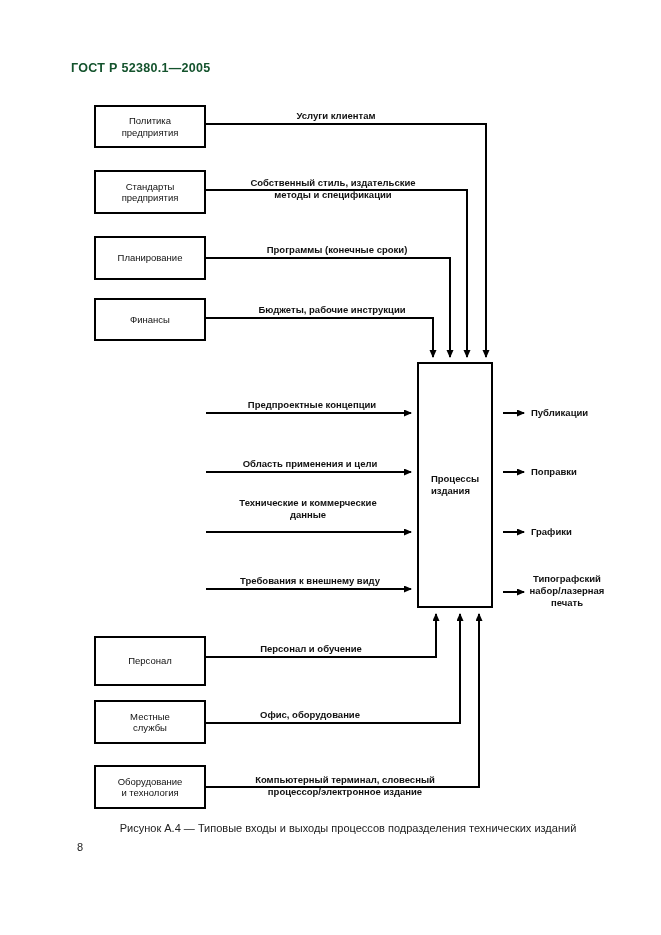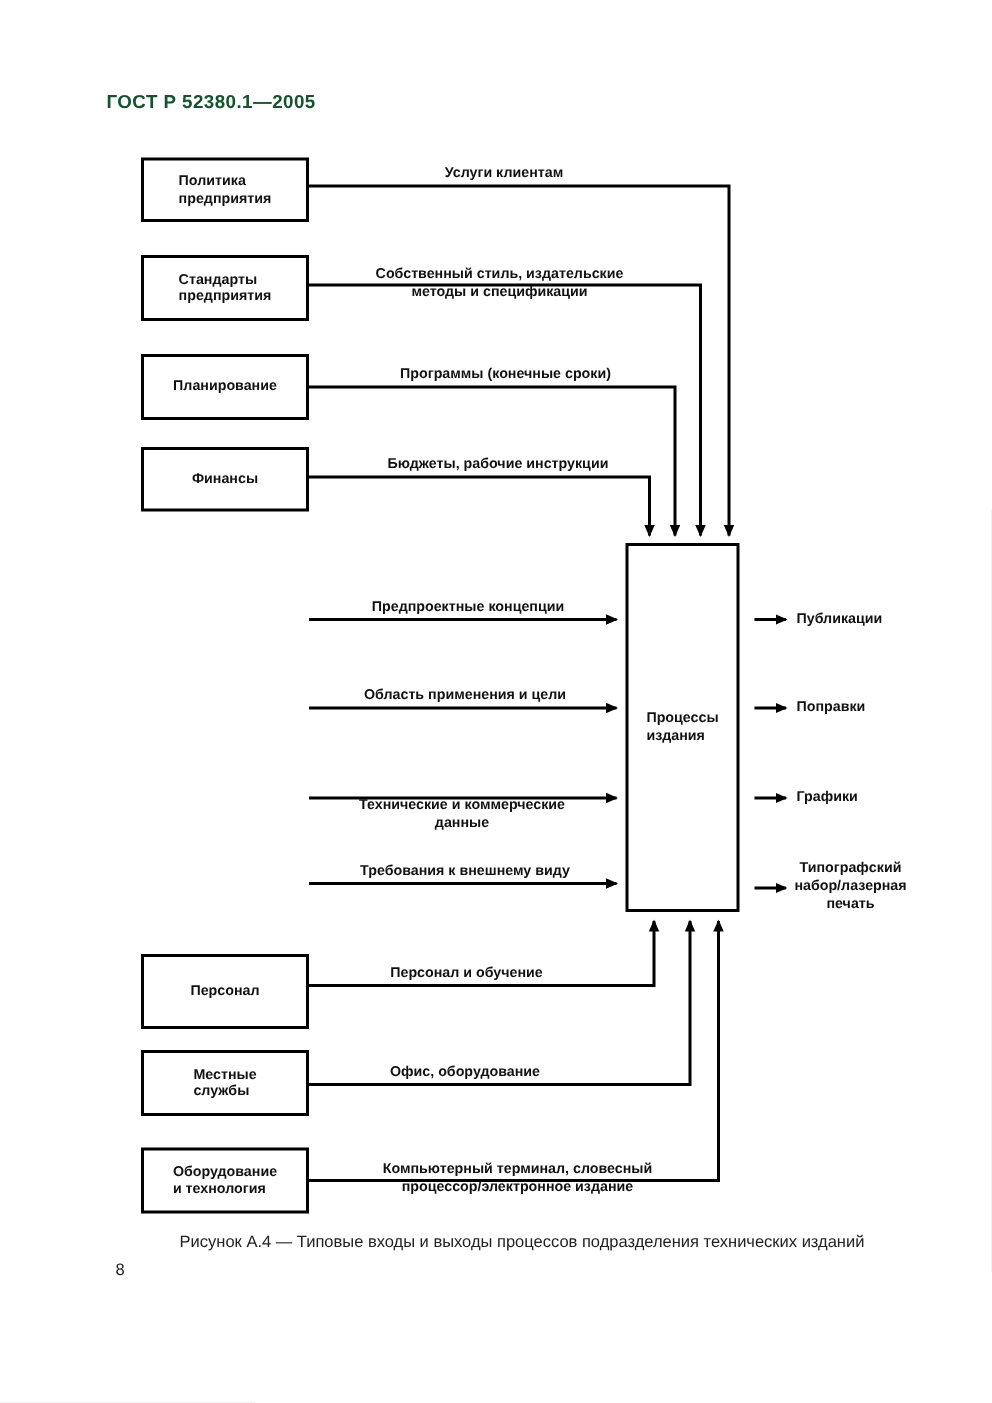--- a/index.html
+++ b/index.html
@@ -13,21 +13,21 @@
     margin:0 auto;
   }
   .doc-header{
     position:absolute;left:71px;top:61px;
     font-size:12.5px;font-weight:700;letter-spacing:.3px;color:#14532d;
   }
   .box{
     position:absolute;left:94px;width:112px;
     box-sizing:border-box;border:2.5px solid #000;background:#fff;
     display:flex;align-items:center;justify-content:center;
-    font-size:9.5px;font-weight:700;line-height:11.5px;
+    text-align:center;font-size:9.5px;font-weight:400;line-height:11.5px;
     white-space:pre-line;color:#111;
   }
   .center-box{
     position:absolute;left:417px;top:362px;width:76px;height:246px;
     box-sizing:border-box;border:2.5px solid #000;background:#fff;
     display:flex;align-items:center;justify-content:center;
     text-align:left;font-size:9.5px;font-weight:700;line-height:12px;
     white-space:pre-line;color:#111;
   }
   .lbl{
@@ -100,21 +100,21 @@
 издания</div>
 
   <div class="lbl" style="left:336px;top:110px">Услуги клиентам</div>
   <div class="lbl" style="left:333px;top:177px">Собственный стиль, издательские
 методы и спецификации</div>
   <div class="lbl" style="left:337px;top:244px">Программы (конечные сроки)</div>
   <div class="lbl" style="left:332px;top:304px">Бюджеты, рабочие инструкции</div>
 
   <div class="lbl" style="left:312px;top:399px">Предпроектные концепции</div>
   <div class="lbl" style="left:310px;top:458px">Область применения и цели</div>
-  <div class="lbl" style="left:308px;top:531px">Технические и коммерческие
+  <div class="lbl" style="left:308px;top:497px">Технические и коммерческие
 данные</div>
   <div class="lbl" style="left:310px;top:575px">Требования к внешнему виду</div>
 
   <div class="lbl" style="left:311px;top:643px">Персонал и обучение</div>
   <div class="lbl" style="left:310px;top:709px">Офис, оборудование</div>
   <div class="lbl" style="left:345px;top:774px">Компьютерный терминал, словесный
 процессор/электронное издание</div>
 
   <div class="out-lbl" style="left:531px;top:407px">Публикации</div>
   <div class="out-lbl" style="left:531px;top:466px">Поправки</div>

